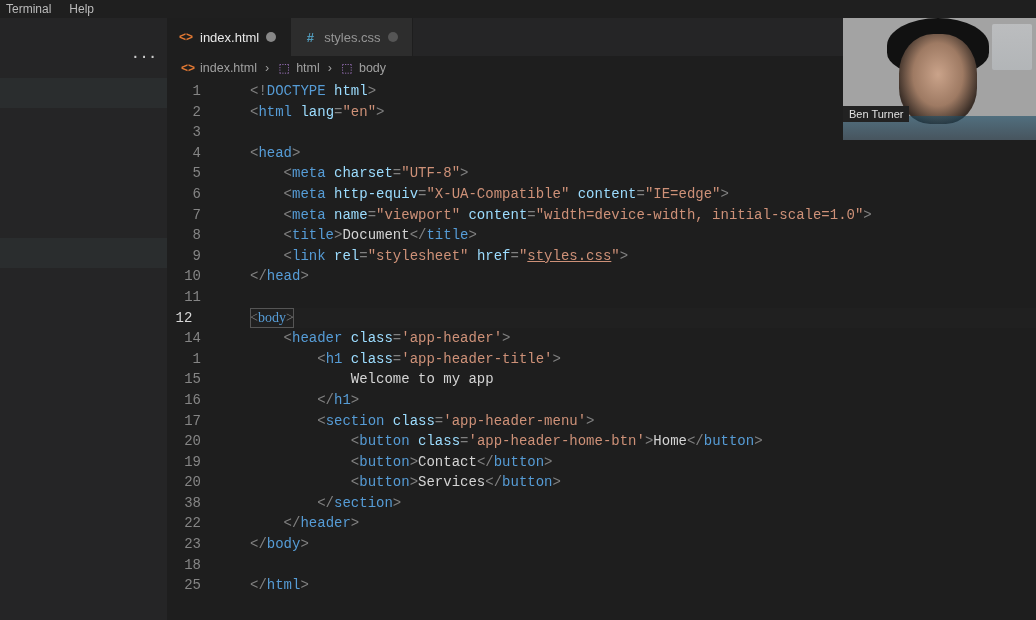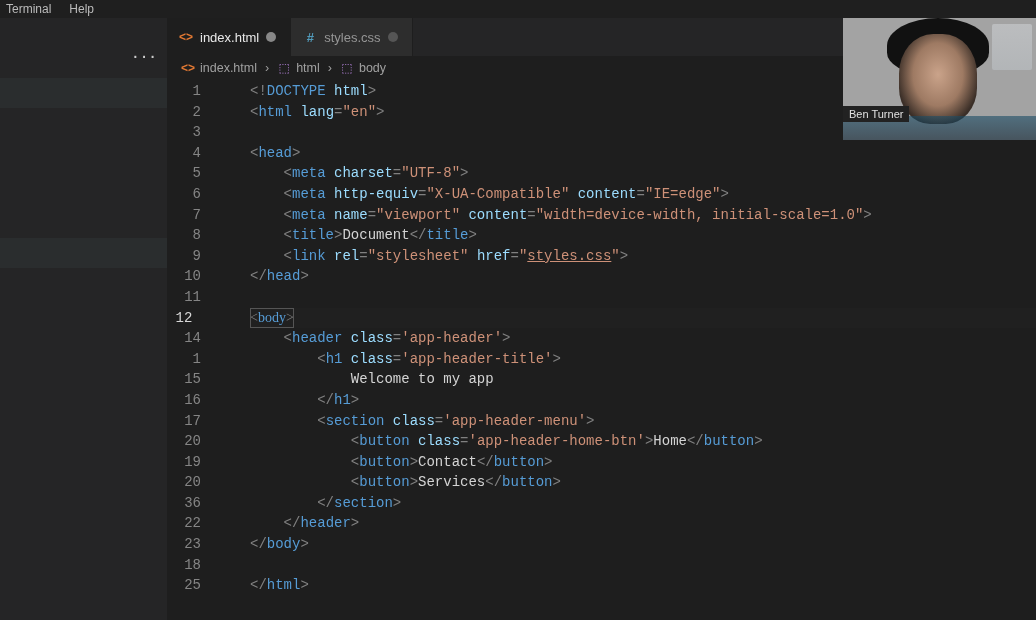--- a/index.html
+++ b/index.html
@@ -138,21 +138,21 @@
             <div class="ln">11</div>
             <div class="ln active">12</div>
             <div class="ln">14</div>
             <div class="ln">1</div>
             <div class="ln">15</div>
             <div class="ln">16</div>
             <div class="ln">17</div>
             <div class="ln">20</div>
             <div class="ln">19</div>
             <div class="ln">20</div>
-            <div class="ln">36</div>
+            <div class="ln">38</div>
             <div class="ln">22</div>
             <div class="ln">23</div>
             <div class="ln">18</div>
             <div class="ln">25</div>
           </div>
         <div class="code" id="code"><div class="line"><span class="pun">&lt;!</span><span class="doctype">DOCTYPE</span><span class="pun"> </span><span class="attr">html</span><span class="pun">&gt;</span></div><div class="line"><span class="pun">&lt;</span><span class="tagn">html</span><span class="text"> </span><span class="attr">lang</span><span class="pun">=</span><span class="str">"en"</span><span class="pun">&gt;</span></div><div class="line"></div><div class="line"><span class="pun">&lt;</span><span class="tagn">head</span><span class="pun">&gt;</span></div><div class="line"><span class="text">    </span><span class="pun">&lt;</span><span class="tagn">meta</span><span class="text"> </span><span class="attr">charset</span><span class="pun">=</span><span class="str">"UTF-8"</span><span class="pun">&gt;</span></div><div class="line"><span class="text">    </span><span class="pun">&lt;</span><span class="tagn">meta</span><span class="text"> </span><span class="attr">http-equiv</span><span class="pun">=</span><span class="str">"X-UA-Compatible"</span><span class="text"> </span><span class="attr">content</span><span class="pun">=</span><span class="str">"IE=edge"</span><span class="pun">&gt;</span></div><div class="line"><span class="text">    </span><span class="pun">&lt;</span><span class="tagn">meta</span><span class="text"> </span><span class="attr">name</span><span class="pun">=</span><span class="str">"viewport"</span><span class="text"> </span><span class="attr">content</span><span class="pun">=</span><span class="str">"width=device-width, initial-scale=1.0"</span><span class="pun">&gt;</span></div><div class="line"><span class="text">    </span><span class="pun">&lt;</span><span class="tagn">title</span><span class="pun">&gt;</span><span class="text">Document</span><span class="pun">&lt;/</span><span class="tagn">title</span><span class="pun">&gt;</span></div><div class="line"><span class="text">    </span><span class="pun">&lt;</span><span class="tagn">link</span><span class="text"> </span><span class="attr">rel</span><span class="pun">=</span><span class="str">"stylesheet"</span><span class="text"> </span><span class="attr">href</span><span class="pun">=</span><span class="str">"</span><span class="link">styles.css</span><span class="str">"</span><span class="pun">&gt;</span></div><div class="line"><span class="pun">&lt;/</span><span class="tagn">head</span><span class="pun">&gt;</span></div><div class="line"></div><div class="line active"><span class="cursel"><span class="pun">&lt;</span><span class="tagn">body</span><span class="pun">&gt;</span></span></div><div class="line"><span class="text">    </span><span class="pun">&lt;</span><span class="tagn">header</span><span class="text"> </span><span class="attr">class</span><span class="pun">=</span><span class="str">'app-header'</span><span class="pun">&gt;</span></div><div class="line"><span class="text">        </span><span class="pun">&lt;</span><span class="tagn">h1</span><span class="text"> </span><span class="attr">class</span><span class="pun">=</span><span class="str">'app-header-title'</span><span class="pun">&gt;</span></div><div class="line"><span class="text">            Welcome to my app</span></div><div class="line"><span class="text">        </span><span class="pun">&lt;/</span><span class="tagn">h1</span><span class="pun">&gt;</span></div><div class="line"><span class="text">        </span><span class="pun">&lt;</span><span class="tagn">section</span><span class="text"> </span><span class="attr">class</span><span class="pun">=</span><span class="str">'app-header-menu'</span><span class="pun">&gt;</span></div><div class="line"><span class="text">            </span><span class="pun">&lt;</span><span class="tagn">button</span><span class="text"> </span><span class="attr">class</span><span class="pun">=</span><span class="str">'app-header-home-btn'</span><span class="pun">&gt;</span><span class="text">Home</span><span class="pun">&lt;/</span><span class="tagn">button</span><span class="pun">&gt;</span></div><div class="line"><span class="text">            </span><span class="pun">&lt;</span><span class="tagn">button</span><span class="pun">&gt;</span><span class="text">Contact</span><span class="pun">&lt;/</span><span class="tagn">button</span><span class="pun">&gt;</span></div><div class="line"><span class="text">            </span><span class="pun">&lt;</span><span class="tagn">button</span><span class="pun">&gt;</span><span class="text">Services</span><span class="pun">&lt;/</span><span class="tagn">button</span><span class="pun">&gt;</span></div><div class="line"><span class="text">        </span><span class="pun">&lt;/</span><span class="tagn">section</span><span class="pun">&gt;</span></div><div class="line"><span class="text">    </span><span class="pun">&lt;/</span><span class="tagn">header</span><span class="pun">&gt;</span></div><div class="line"><span class="pun">&lt;/</span><span class="tagn">body</span><span class="pun">&gt;</span></div><div class="line"></div><div class="line"><span class="pun">&lt;/</span><span class="tagn">html</span><span class="pun">&gt;</span></div></div>
       </div>
     </div>
 
     <div class="webcam">

